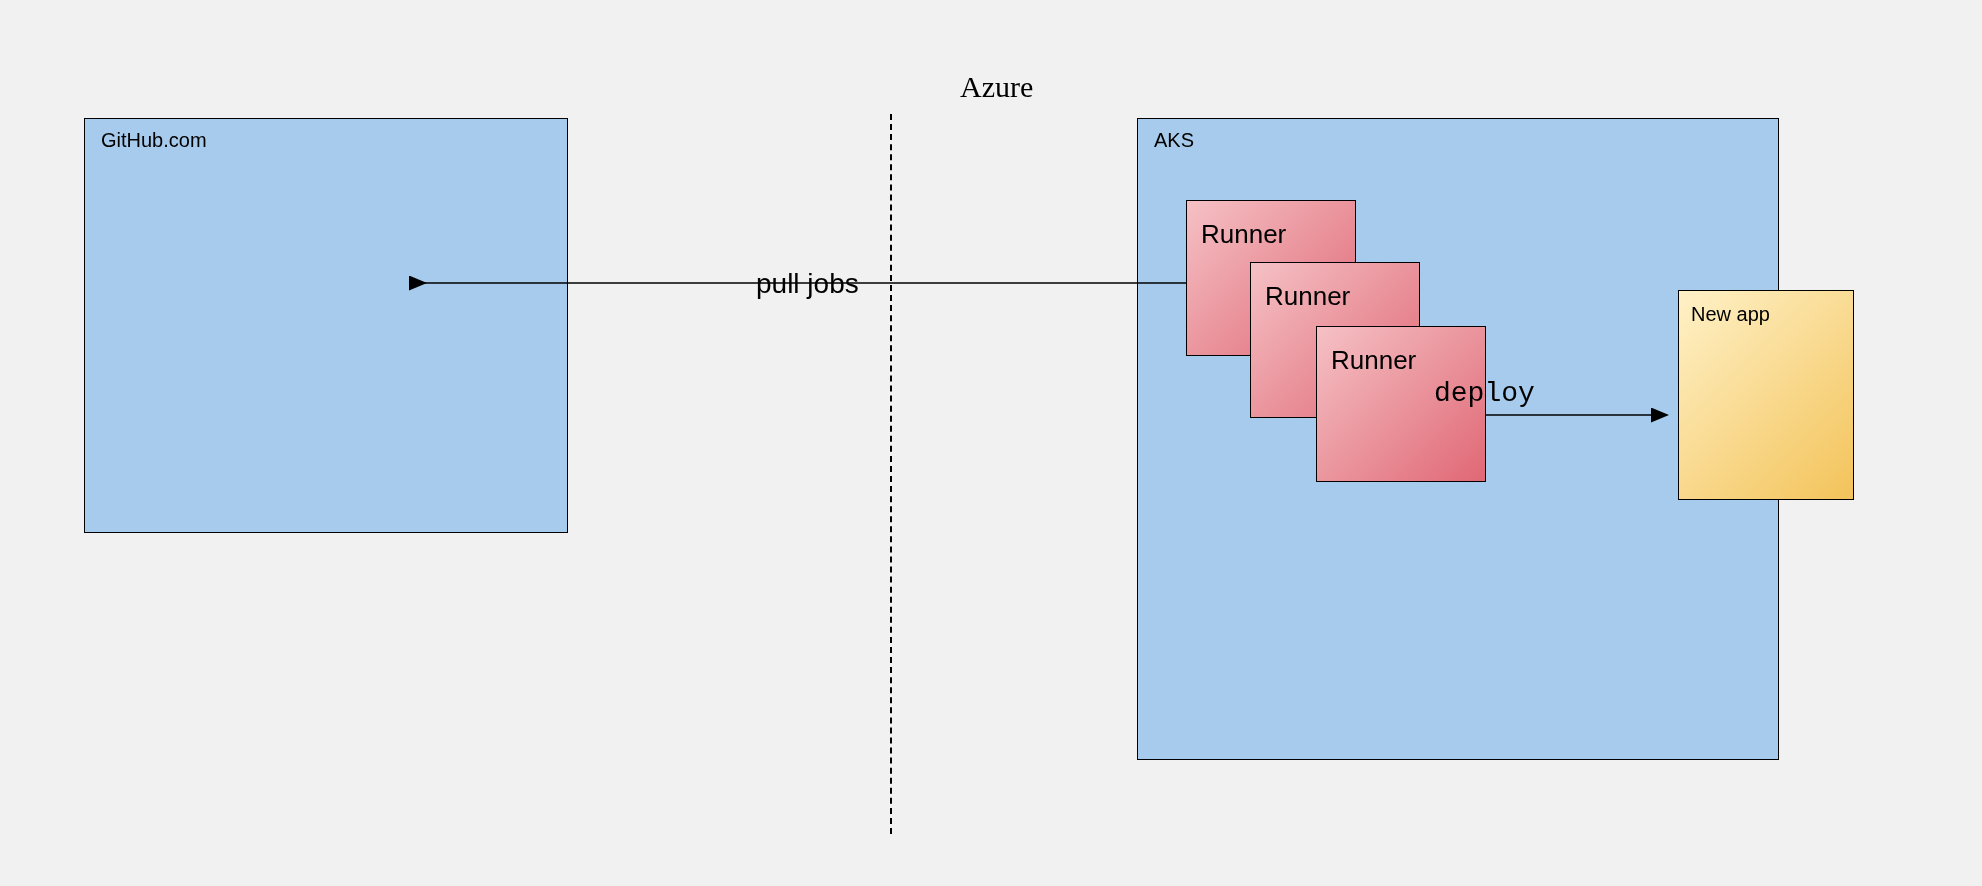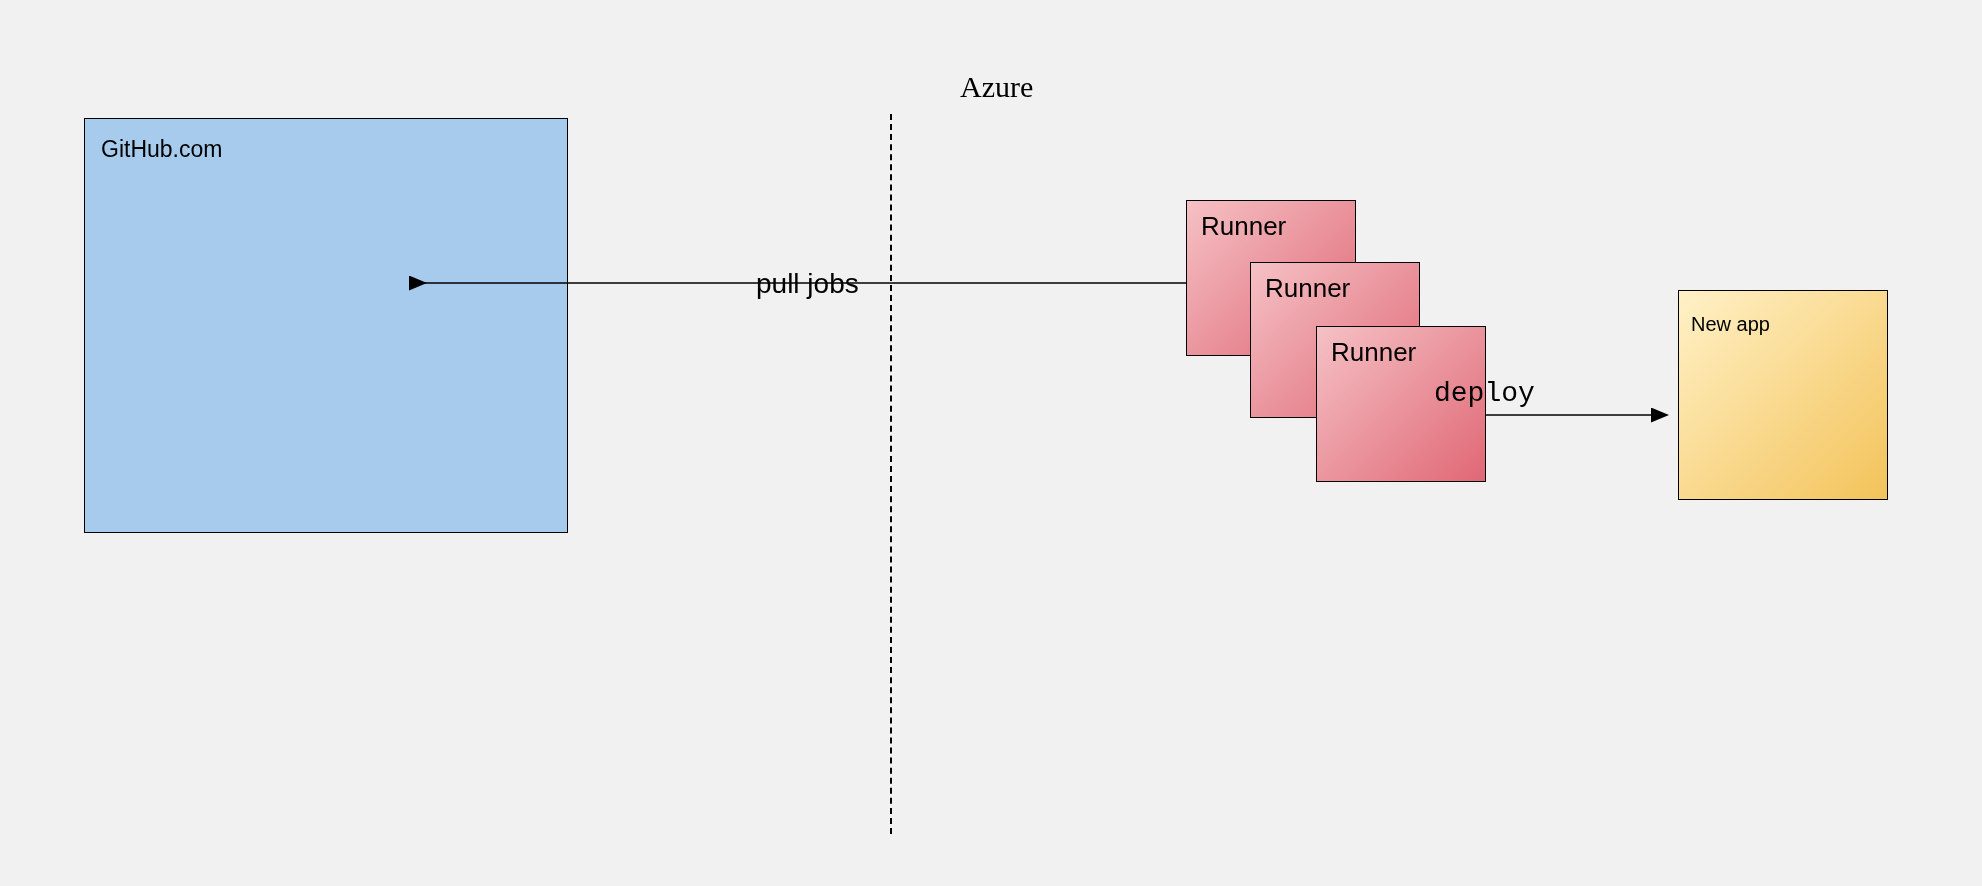--- a/index.html
+++ b/index.html
@@ -31,23 +31,23 @@
     height: 415px;
   }
   .aks-box {
     left: 1137px;
     top: 118px;
     width: 642px;
     height: 642px;
   }
   .label-top-left {
     position: absolute;
-    top: 17px;
+    top: 10px;
     left: 16px;
-    font-size: 23px;
+    font-size: 20px;
     text-align: center;
   }
   .repo-box {
     position: absolute;
     left: 252px;
     top: 222px;
     width: 160px;
     height: 160px;
     border: 1.5px solid #000;
     background: linear-gradient(135deg, #fff4bf 0%, #f4d44a 100%);
@@ -57,37 +57,37 @@
     font-size: 28px;
     box-sizing: border-box;
   }
   .runner-box {
     position: absolute;
     width: 170px;
     height: 156px;
     border: 1.5px solid #000;
     background: linear-gradient(135deg, #f5c1c5 0%, #e06875 100%);
     box-sizing: border-box;
-    padding-top: 10px;
+    padding-top: 18px;
     padding-left: 14px;
     font-size: 26px;
   }
   .runner1 { left: 1186px; top: 200px; }
   .runner2 { left: 1250px; top: 262px; }
   .runner3 { left: 1316px; top: 326px; }
   .newapp-box {
     position: absolute;
     left: 1678px;
     top: 290px;
-    width: 210px;
+    width: 176px;
     height: 210px;
     border: 1.5px solid #000;
     background: linear-gradient(135deg, #fff1c7 0%, #f3c35a 100%);
     box-sizing: border-box;
-    padding-top: 22px;
+    padding-top: 12px;
     padding-left: 12px;
     font-size: 20px;
   }
   .azure-label {
     position: absolute;
     left: 960px;
     top: 70px;
     font-size: 30px;
     font-family: Liberation Serif, serif;
   }
@@ -117,20 +117,23 @@
 
   <div class="divider"></div>
 
   <div class="azure-label">Azure</div>
 
   <div class="box blue-fill github-box">
     <div class="label-top-left">GitHub.com</div>
   </div>
 
 
+  <div class="box blue-fill aks-box">
+    <div class="label-top-left">AKS</div>
+  </div>
 
   <div class="runner-box runner1">
     <span>Runner</span>
   </div>
   <div class="runner-box runner2">
     <span>Runner</span>
   </div>
   <div class="runner-box runner3">
     <span>Runner</span>
   </div>

